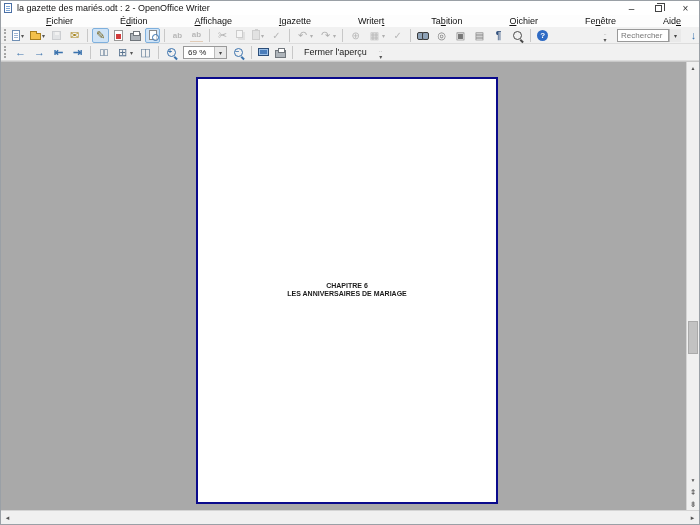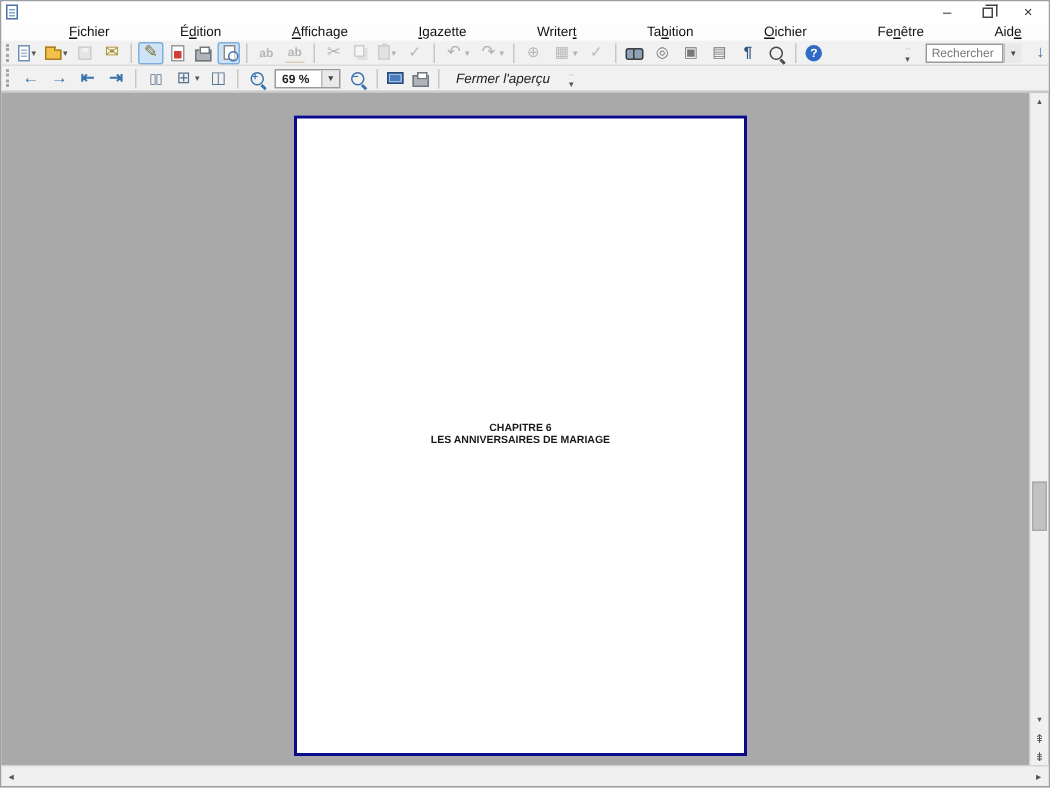--- a/index.html
+++ b/index.html
@@ -28,24 +28,24 @@
   
   .toolbar{height:17px;background:var(--toolbar-bg);border-bottom:1px solid #dcdcdc;display:flex;align-items:center;padding-left:2px;flex:0 0 auto;}
   .grip{width:4px;height:12px;border-left:2px dotted #a5a5a5;margin:0 3px 0 1px;}
   .tb-sep{width:1px;height:13px;background:#c8c8c8;margin:0 3px;}
   .tb-btn{height:15px;min-width:15px;display:inline-flex;align-items:center;justify-content:center;margin:0 1px;padding:0 1px;border:1px solid transparent;border-radius:2px;}
   .tb-btn.active{background:var(--active-bg);border-color:var(--active-border);}
   .tb-btn.disabled{opacity:.42;}
   .dd{font-size:6px;color:#555;margin-left:1px;}
   .tb-more{width:10px;height:15px;display:flex;flex-direction:column;align-items:center;justify-content:flex-end;font-size:6px;color:#555;margin:0 1px;}
   .tb-more::before{content:"··";display:block;font-size:5px;line-height:4px;color:#777;}
-  .tb-label{font-size:9px;color:#222;padding:0 5px;white-space:nowrap;font-style:italic;}
+  .tb-label{font-size:9px;color:#222;padding:0 5px;white-space:nowrap;}
   .gap{width:48px;}
 
-  .combo{display:inline-flex;align-items:stretch;border:1px solid #999;background:#fff;height:13px;margin:0 2px;font-weight:bold;}
+  .combo{display:inline-flex;align-items:stretch;border:1px solid #999;background:#fff;height:13px;margin:0 2px;}
   .combo-text{font-size:8px;color:#222;padding:1px 4px 0 4px;min-width:30px;}
   .combo-dd{width:12px;background:#e9e9e9;border-left:1px solid #bbb;display:flex;align-items:center;justify-content:center;font-size:6px;color:#444;}
   .find-input{width:52px;height:13px;font-size:8px;border:1px solid #999;padding:0 3px;background:#fff;color:#222;}
   .find-input::placeholder{color:#777;}
   .find-group{display:flex;align-items:center;margin-left:6px;}
 
   
   .ic{display:inline-flex;align-items:center;justify-content:center;width:13px;height:13px;font-size:10px;line-height:13px;color:#555;position:relative;}
 
   .ic-new-doc{width:8px;height:11px;background:#fff;border:1px solid #6f8fb4;}
@@ -98,20 +98,21 @@
   .h-scroll{height:14px;background:#f0f0f0;border-top:1px solid #d4d4d4;display:flex;align-items:center;justify-content:space-between;flex:0 0 auto;}
   .h-scroll .sb-btn{width:13px;height:100%;font-size:7px;}
 </style>
 </head>
 <body>
 
 <div class="window">
 
   <div class="titlebar">
     <span class="app-icon"></span>
+    <span class="title-text">la gazette des mariés.odt : 2 - OpenOffice Writer</span>
     <span class="win-controls">
       <span class="wc">–</span>
       <span class="wc">
           <span class="restore-glyph"></span>
         </span>
       <span class="wc">×</span>
     </span>
   </div>
 
   <div class="menubar">

